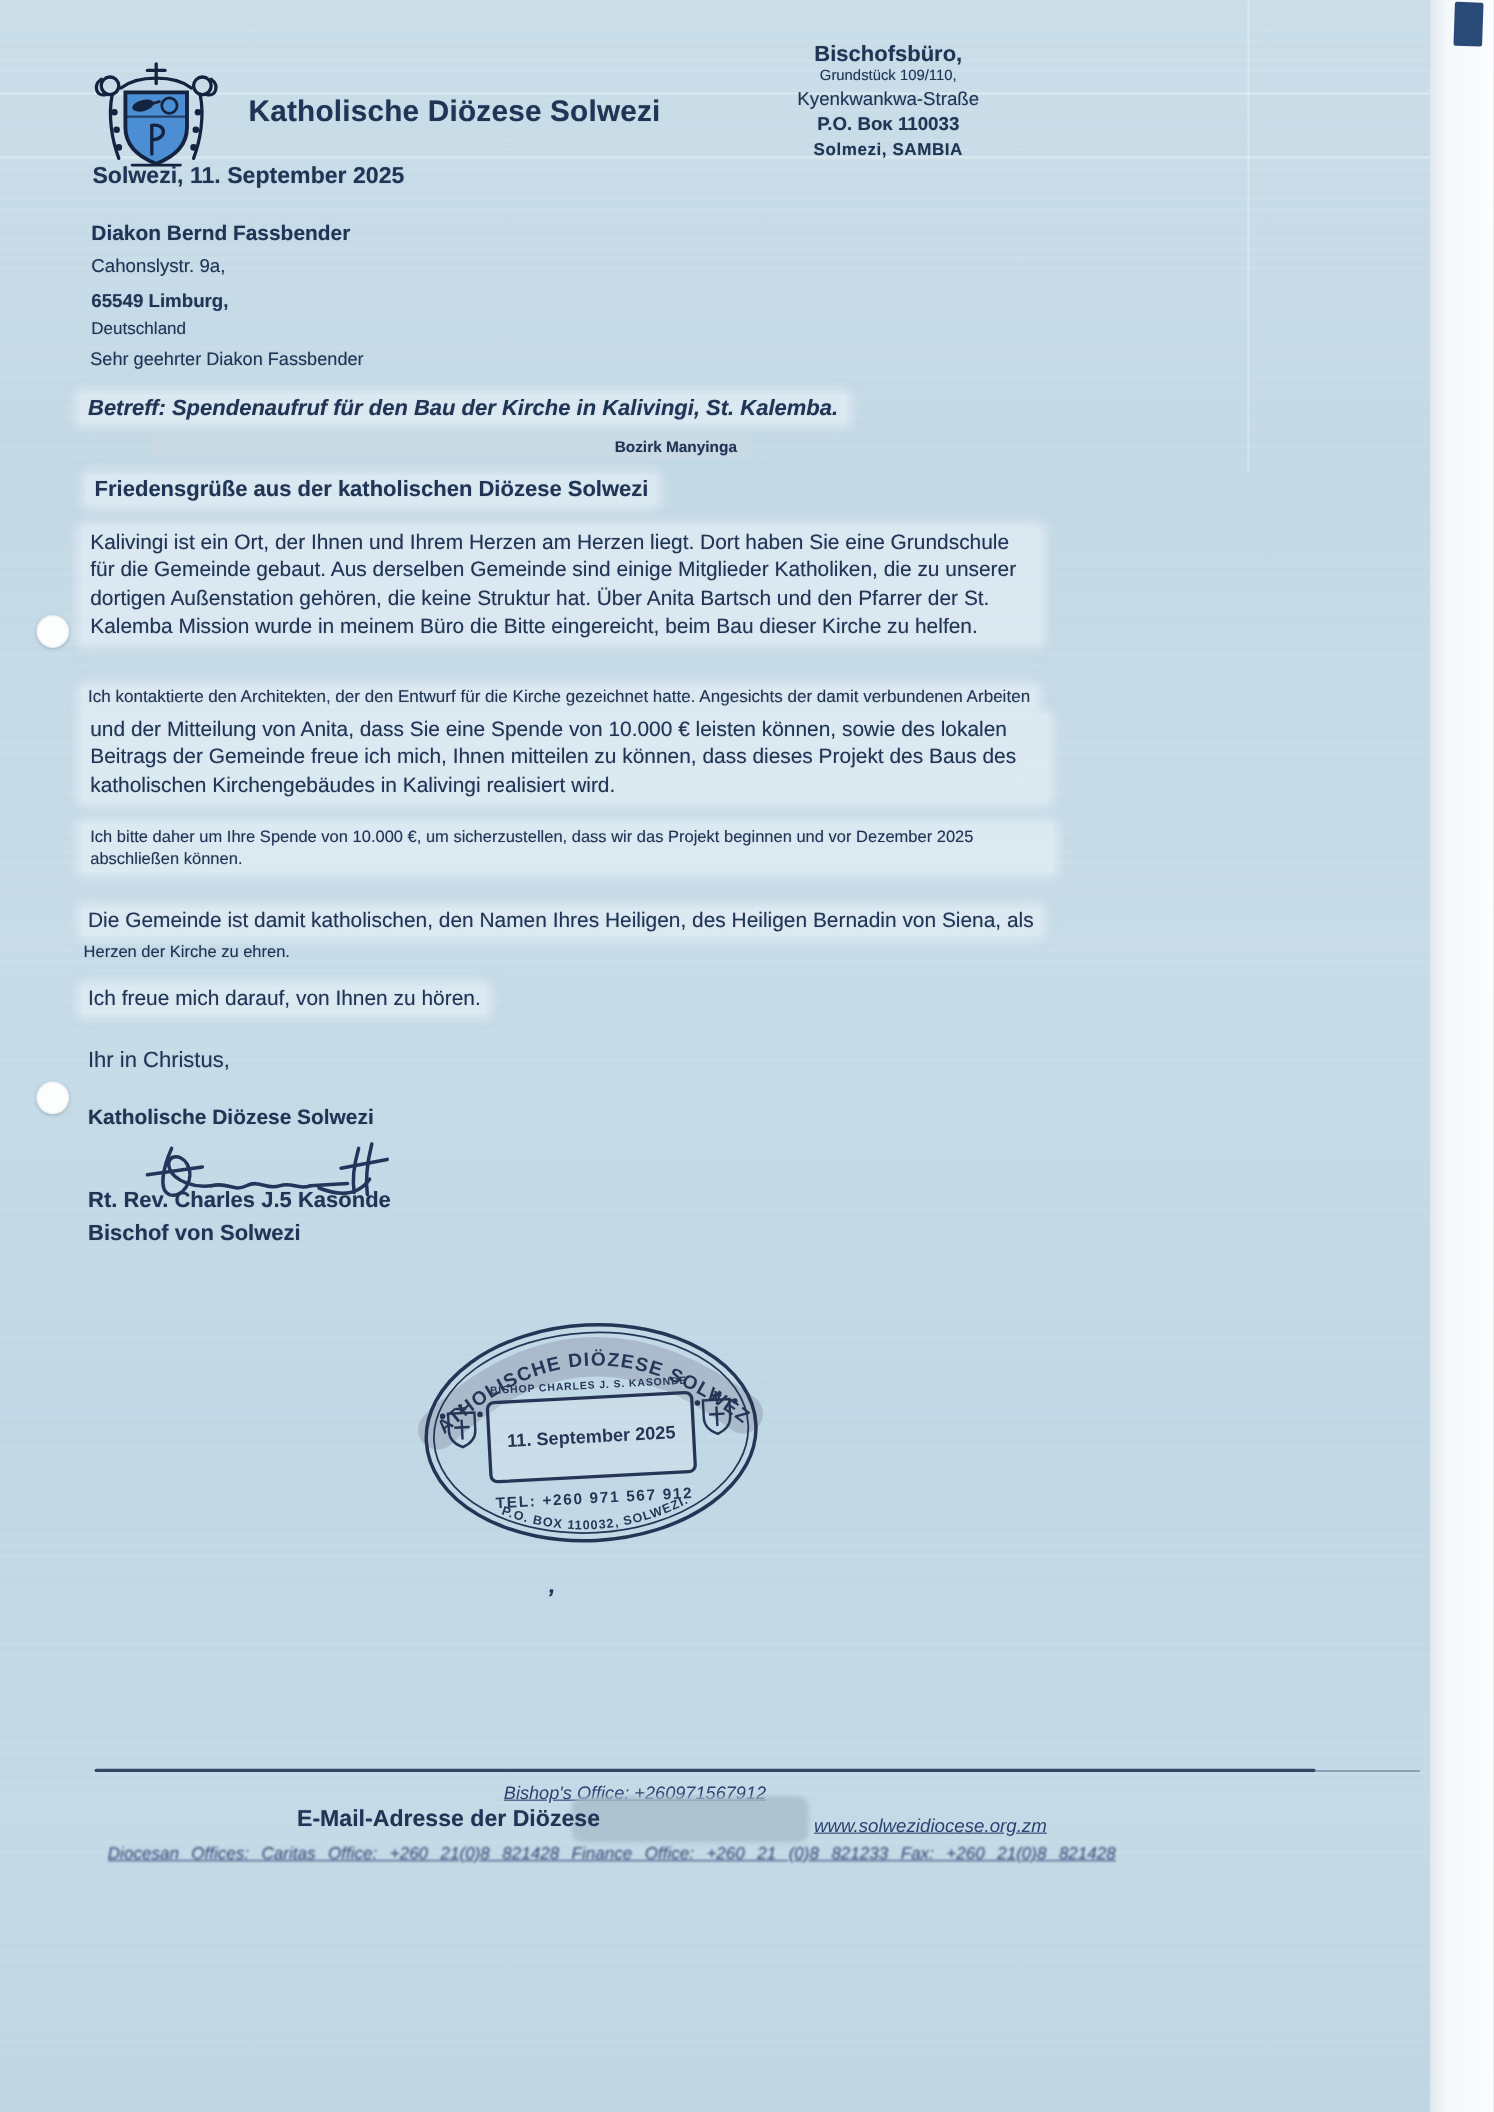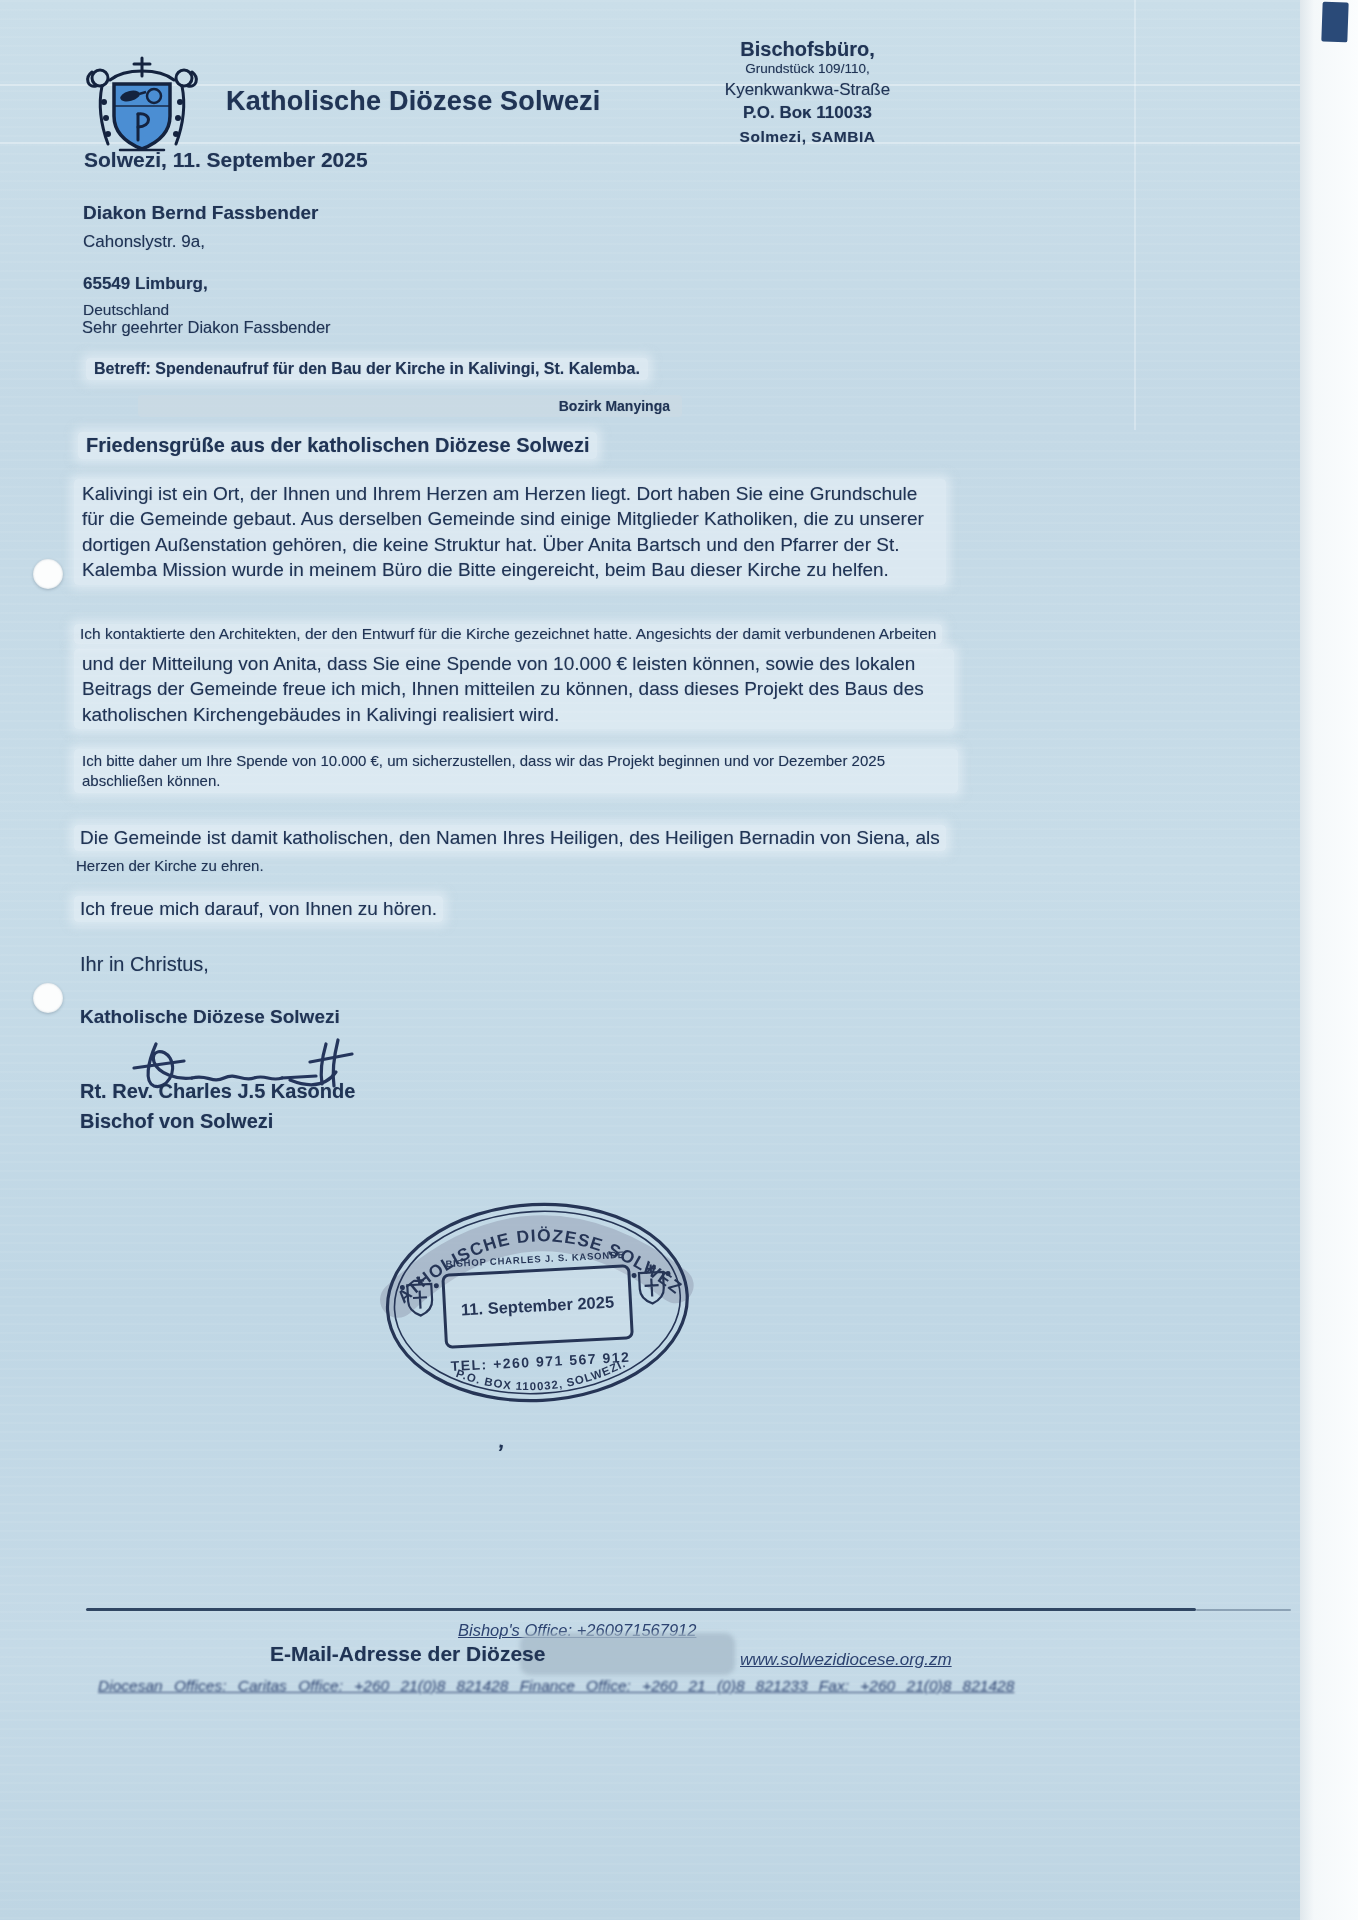--- a/index.html
+++ b/index.html
@@ -90,27 +90,27 @@
     <div class="l3">Kyenkwankwa-Straße</div>
     <div class="l4">P.O. Boĸ 110033</div>
     <div class="l5">Solmezi, SAMBIA</div>
   </div>
 
   <div class="abs ink b" style="left:84px;top:148px;font-size:21px;">Solwezi, 11. September 2025</div>
 
   <div class="abs ink" style="left:83px;top:202px;">
     <div class="b" style="font-size:19px;">Diakon Bernd Fassbender</div>
     <div style="font-size:17px;margin-top:8px;">Cahonslystr. 9a,</div>
-    <div style="font-size:17px;font-weight:600;margin-top:22px;">65549 Limburg,</div>
+    <div style="font-size:17px;font-weight:600;margin-top:12px;">65549 Limburg,</div>
     <div style="font-size:15.5px;margin-top:7px;">Deutschland</div>
   </div>
 
   <div class="abs ink" style="left:82px;top:318px;font-size:16.5px;">Sehr geehrter Diakon Fassbender</div>
 
-  <div class="abs ink b hl" style="left:86px;top:358px;font-size:16px;padding:2px 8px;">Betreff: Spendenaufruf für den Bau der Kirche in Kalivingi, St. Kalemba.</div>
+  <div class="abs ink b hl" style="left:72px;top:358px;font-size:20px;padding:2px 8px;font-style:italic;">Betreff: Spendenaufruf für den Bau der Kirche in Kalivingi, St. Kalemba.</div>
   <div class="abs ink b" style="left:138px;top:395px;font-size:14px;background:rgba(205,218,227,.65);border-radius:4px;padding:3px 12px;min-width:520px;text-align:right;">Bozirk Manyinga</div>
 
   <div class="abs ink b hl" style="left:78px;top:432px;font-size:20px;padding:2px 8px;">Friedensgrüße aus der katholischen Diözese Solwezi</div>
 
   <div class="abs ink para hl" style="left:74px;top:479px;width:856px;font-size:19px;">Kalivingi ist ein Ort, der Ihnen und Ihrem Herzen am Herzen liegt. Dort haben Sie eine Grundschule für die Gemeinde gebaut. Aus derselben Gemeinde sind einige Mitglieder Katholiken, die zu unserer dortigen Außenstation gehören, die keine Struktur hat. Über Anita Bartsch und den Pfarrer der St. Kalemba Mission wurde in meinem Büro die Bitte eingereicht, beim Bau dieser Kirche zu helfen.</div>
 
   <div class="abs ink hl" style="left:74px;top:624px;font-size:15.5px;padding:1px 6px;">Ich kontaktierte den Architekten, der den Entwurf für die Kirche gezeichnet hatte. Angesichts der damit verbundenen Arbeiten</div>
   <div class="abs ink para hl" style="left:74px;top:649px;width:864px;font-size:19px;">und der Mitteilung von Anita, dass Sie eine Spende von 10.000 € leisten können, sowie des lokalen Beitrags der Gemeinde freue ich mich, Ihnen mitteilen zu können, dass dieses Projekt des Baus des katholischen Kirchengebäudes in Kalivingi realisiert wird.</div>
 
   <div class="abs ink para hl" style="left:74px;top:749px;width:868px;font-size:15px;">Ich bitte daher um Ihre Spende von 10.000 €, um sicherzustellen, dass wir das Projekt beginnen und vor Dezember 2025 abschließen können.</div>

